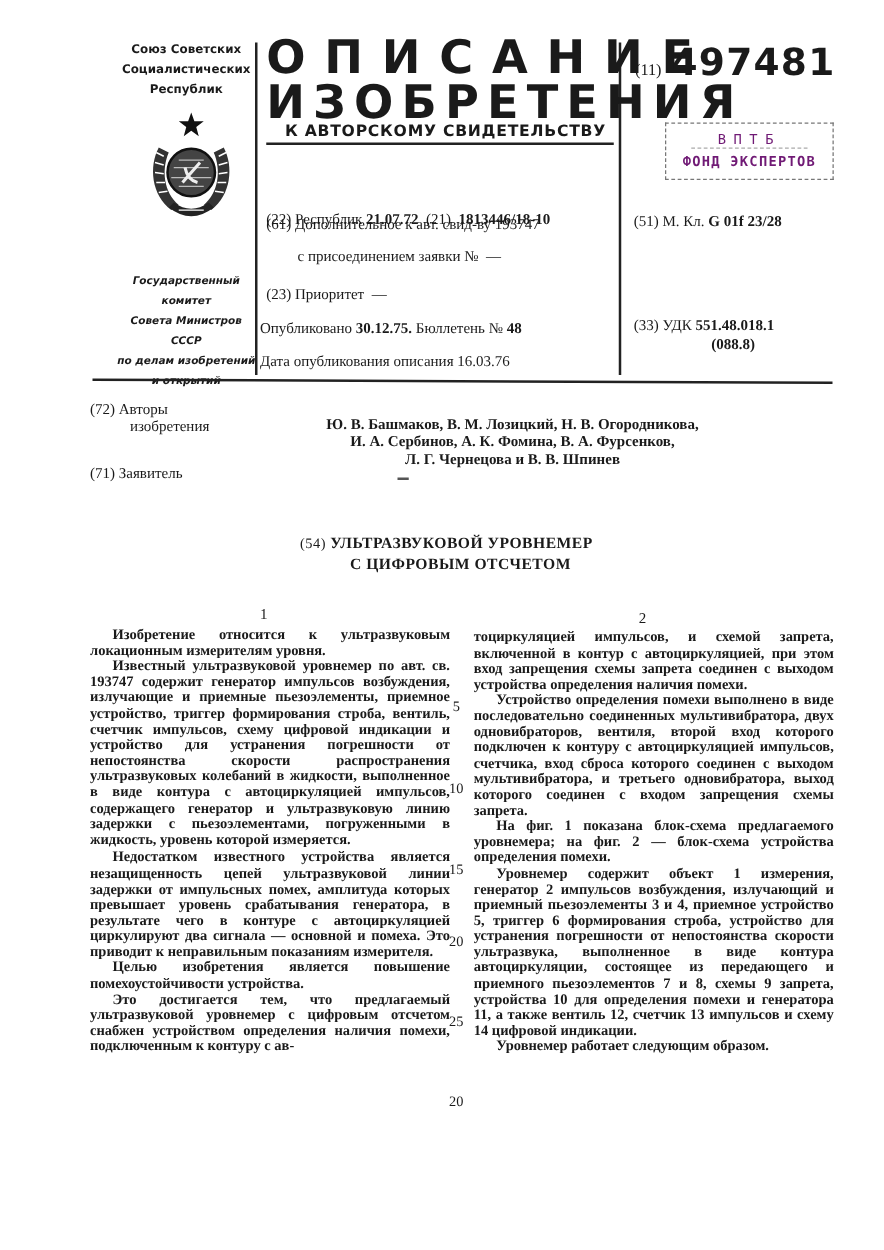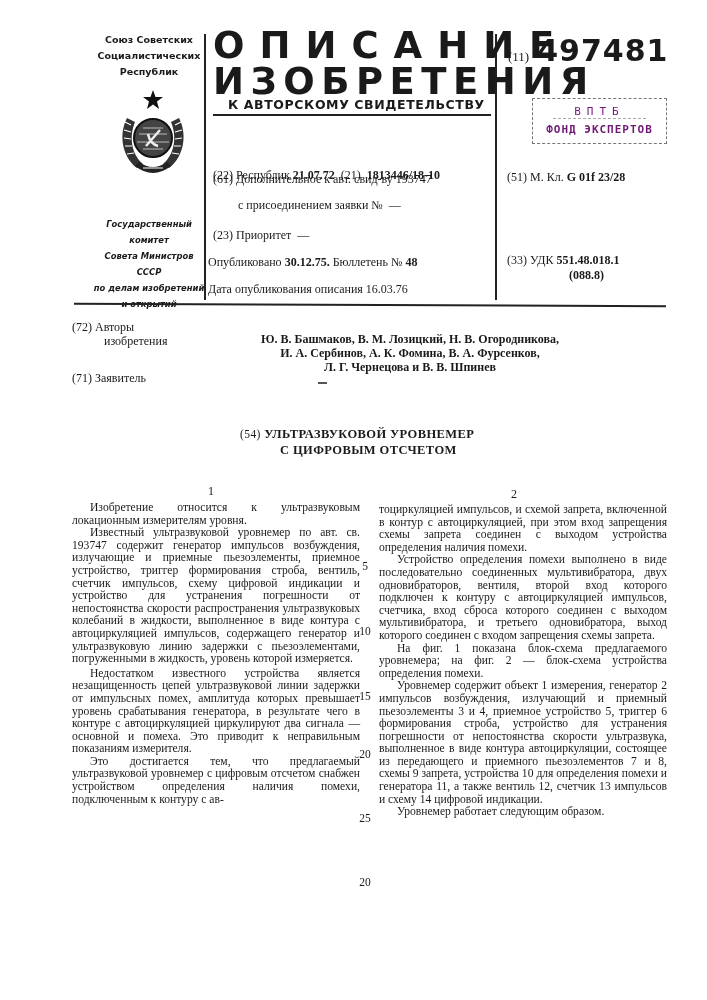--- a/index.html
+++ b/index.html
@@ -37,21 +37,21 @@
   .authors-label { left:72px; top:320px; font-size:12px; line-height:14px; }
   .authors { left:200px; top:332px; width:420px; text-align:center; font-size:12px; line-height:14px; font-weight:bold; }
   .applicant { left:72px; top:371px; font-size:12px; }
   .dash { left:318px; top:382px; width:9px; height:1.5px; background:#555; }
 
   .heading { left:240px; top:426px; width:300px; text-align:left; font-size:12.5px; line-height:16px; font-weight:bold; letter-spacing:0.4px; }
   .heading .num { font-weight:normal; font-size:11.5px; }
 
   .colnum { font-size:12px; }
   .col { width:288px; font-size:11.6px; line-height:12.6px; text-align:justify; }
-  .col p { margin:0; text-indent:18px; }
+  .col p { margin:0; text-indent:18px;font-weight:bold; }
   .col p.cont { text-indent:0; }
   .linenum { font-size:11.5px; width:20px; text-align:center; }
 </style>
 </head>
 <body>
 
 <div class="abs union sans">
   <div>Союз Советских</div>
   <div>Социалистических</div>
   <div>Республик</div>
@@ -163,20 +163,21 @@
   <div style="padding-left:40px;">С ЦИФРОВЫМ ОТСЧЕТОМ</div>
 </div>
 
 <div class="abs colnum serif" style="left:208px; top:484px;">1</div>
 <div class="abs colnum serif" style="left:511px; top:487px;">2</div>
 
 <div class="abs col serif" style="left:72px; top:502px;">
   <p>Изобретение относится к ультразвуковым локационным измерителям уровня.</p>
   <p>Известный ультразвуковой уровнемер по авт. св. 193747 содержит генератор импульсов возбуждения, излучающие и приемные пьезоэлементы, приемное устройство, триггер формирования строба, вентиль, счетчик импульсов, схему цифровой индикации и устройство для устранения погрешности от непостоянства скорости распространения ультразвуковых колебаний в жидкости, выполненное в виде контура с автоциркуляцией импульсов, содержащего генератор и ультразвуковую линию задержки с пьезоэлементами, погруженными в жидкость, уровень которой измеряется.</p>
   <p style="margin-top:2px;">Недостатком известного устройства является незащищенность цепей ультразвуковой линии задержки от импульсных помех, амплитуда которых превышает уровень срабатывания генератора, в результате чего в контуре с автоциркуляцией циркулируют два сигнала — основной и помеха. Это приводит к неправильным показаниям измерителя.</p>
+  <p>Целью изобретения является повышение помехоустойчивости устройства.</p>
   <p>Это достигается тем, что предлагаемый ультразвуковой уровнемер с цифровым отсчетом снабжен устройством определения наличия помехи, подключенным к контуру с ав-</p>
 </div>
 
 <div class="abs linenum serif" style="left:355px; top:560px;">5</div>
 <div class="abs linenum serif" style="left:355px; top:625px;">10</div>
 <div class="abs linenum serif" style="left:355px; top:690px;">15</div>
 <div class="abs linenum serif" style="left:355px; top:748px;">20</div>
 <div class="abs linenum serif" style="left:355px; top:812px;">25</div>
 <div class="abs linenum serif" style="left:355px; top:876px;">20</div>
 

